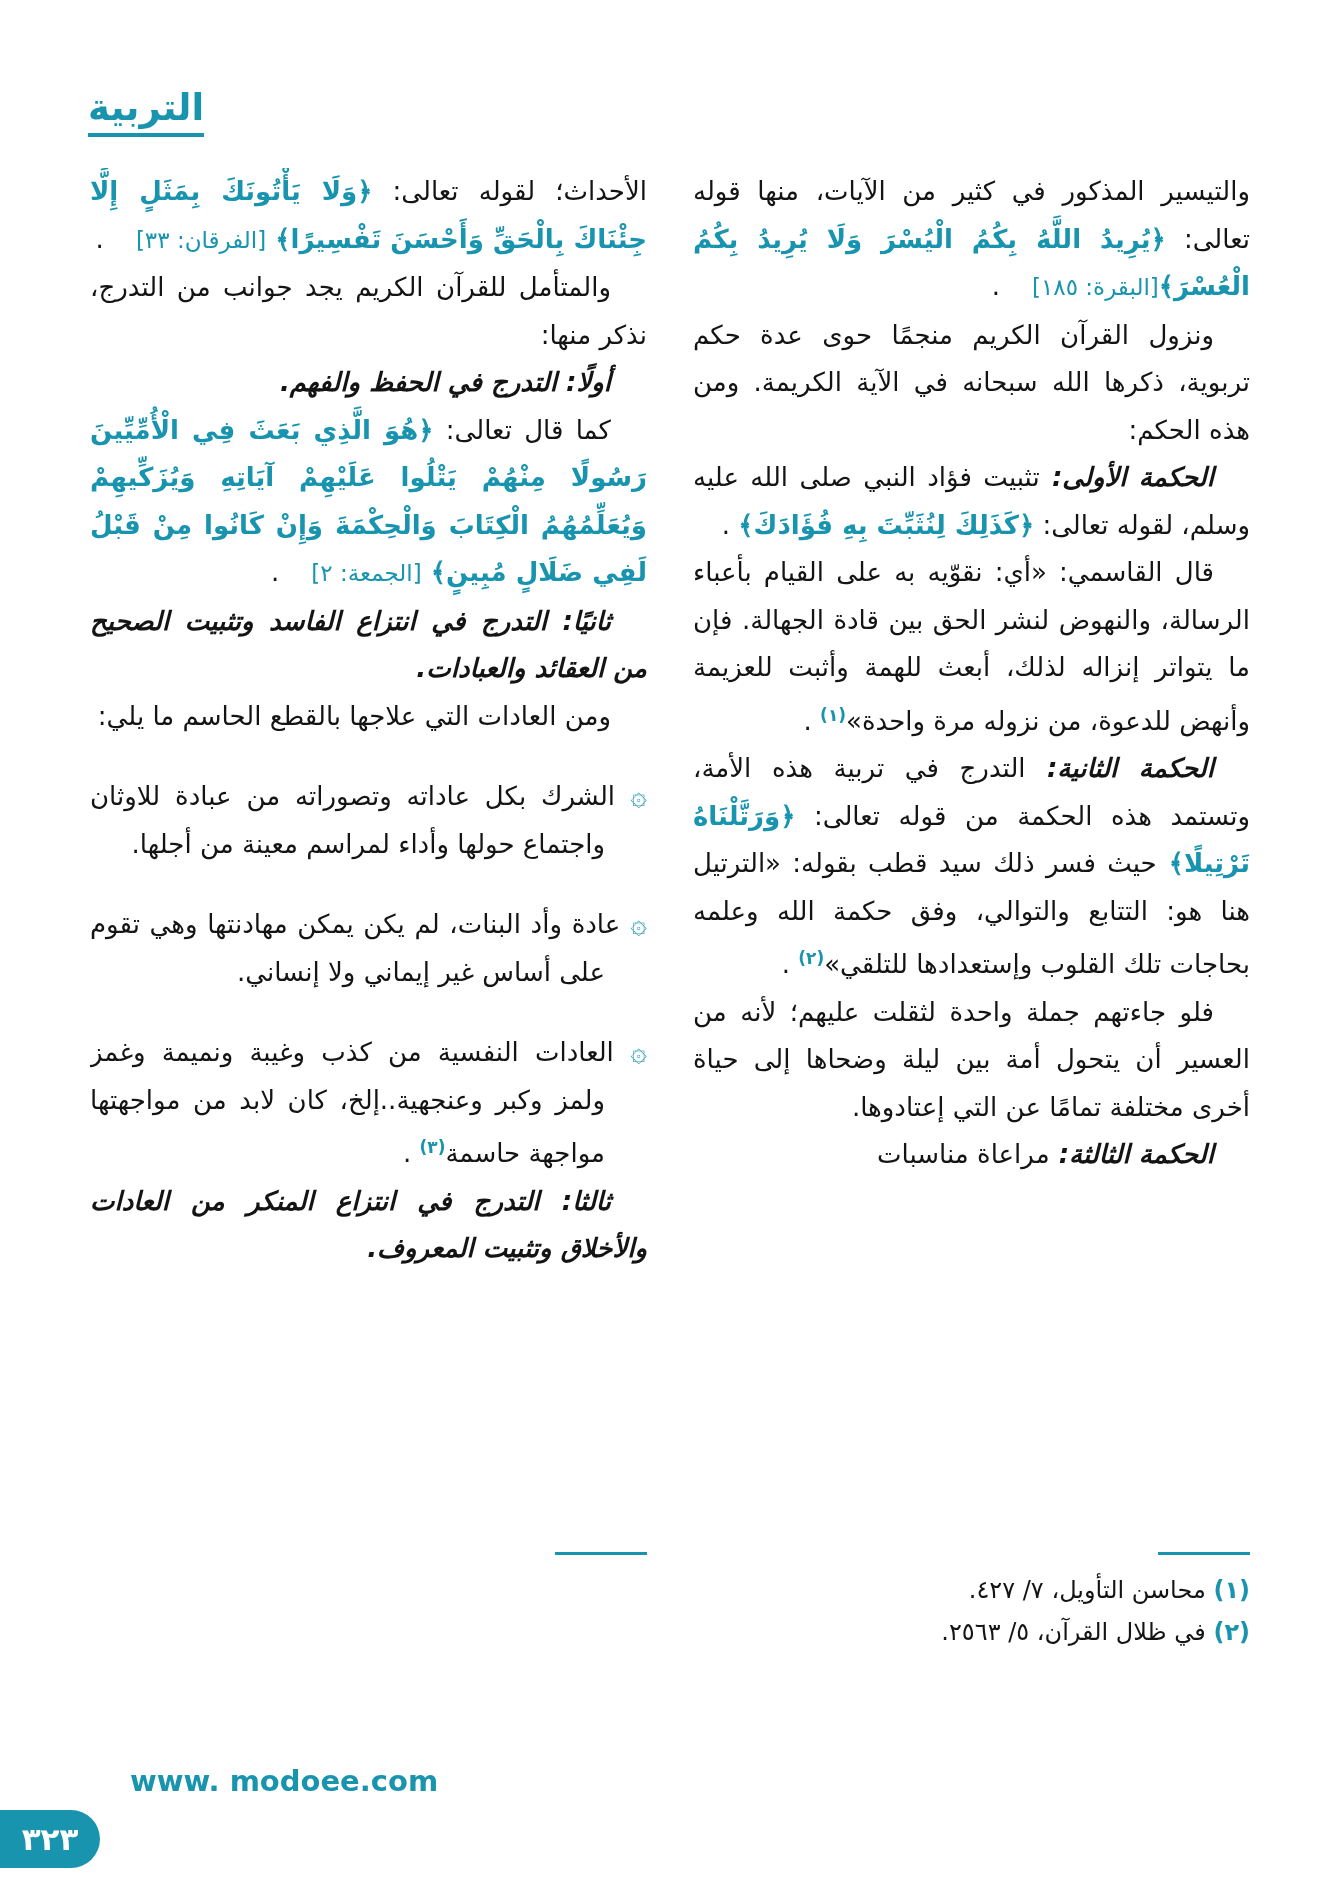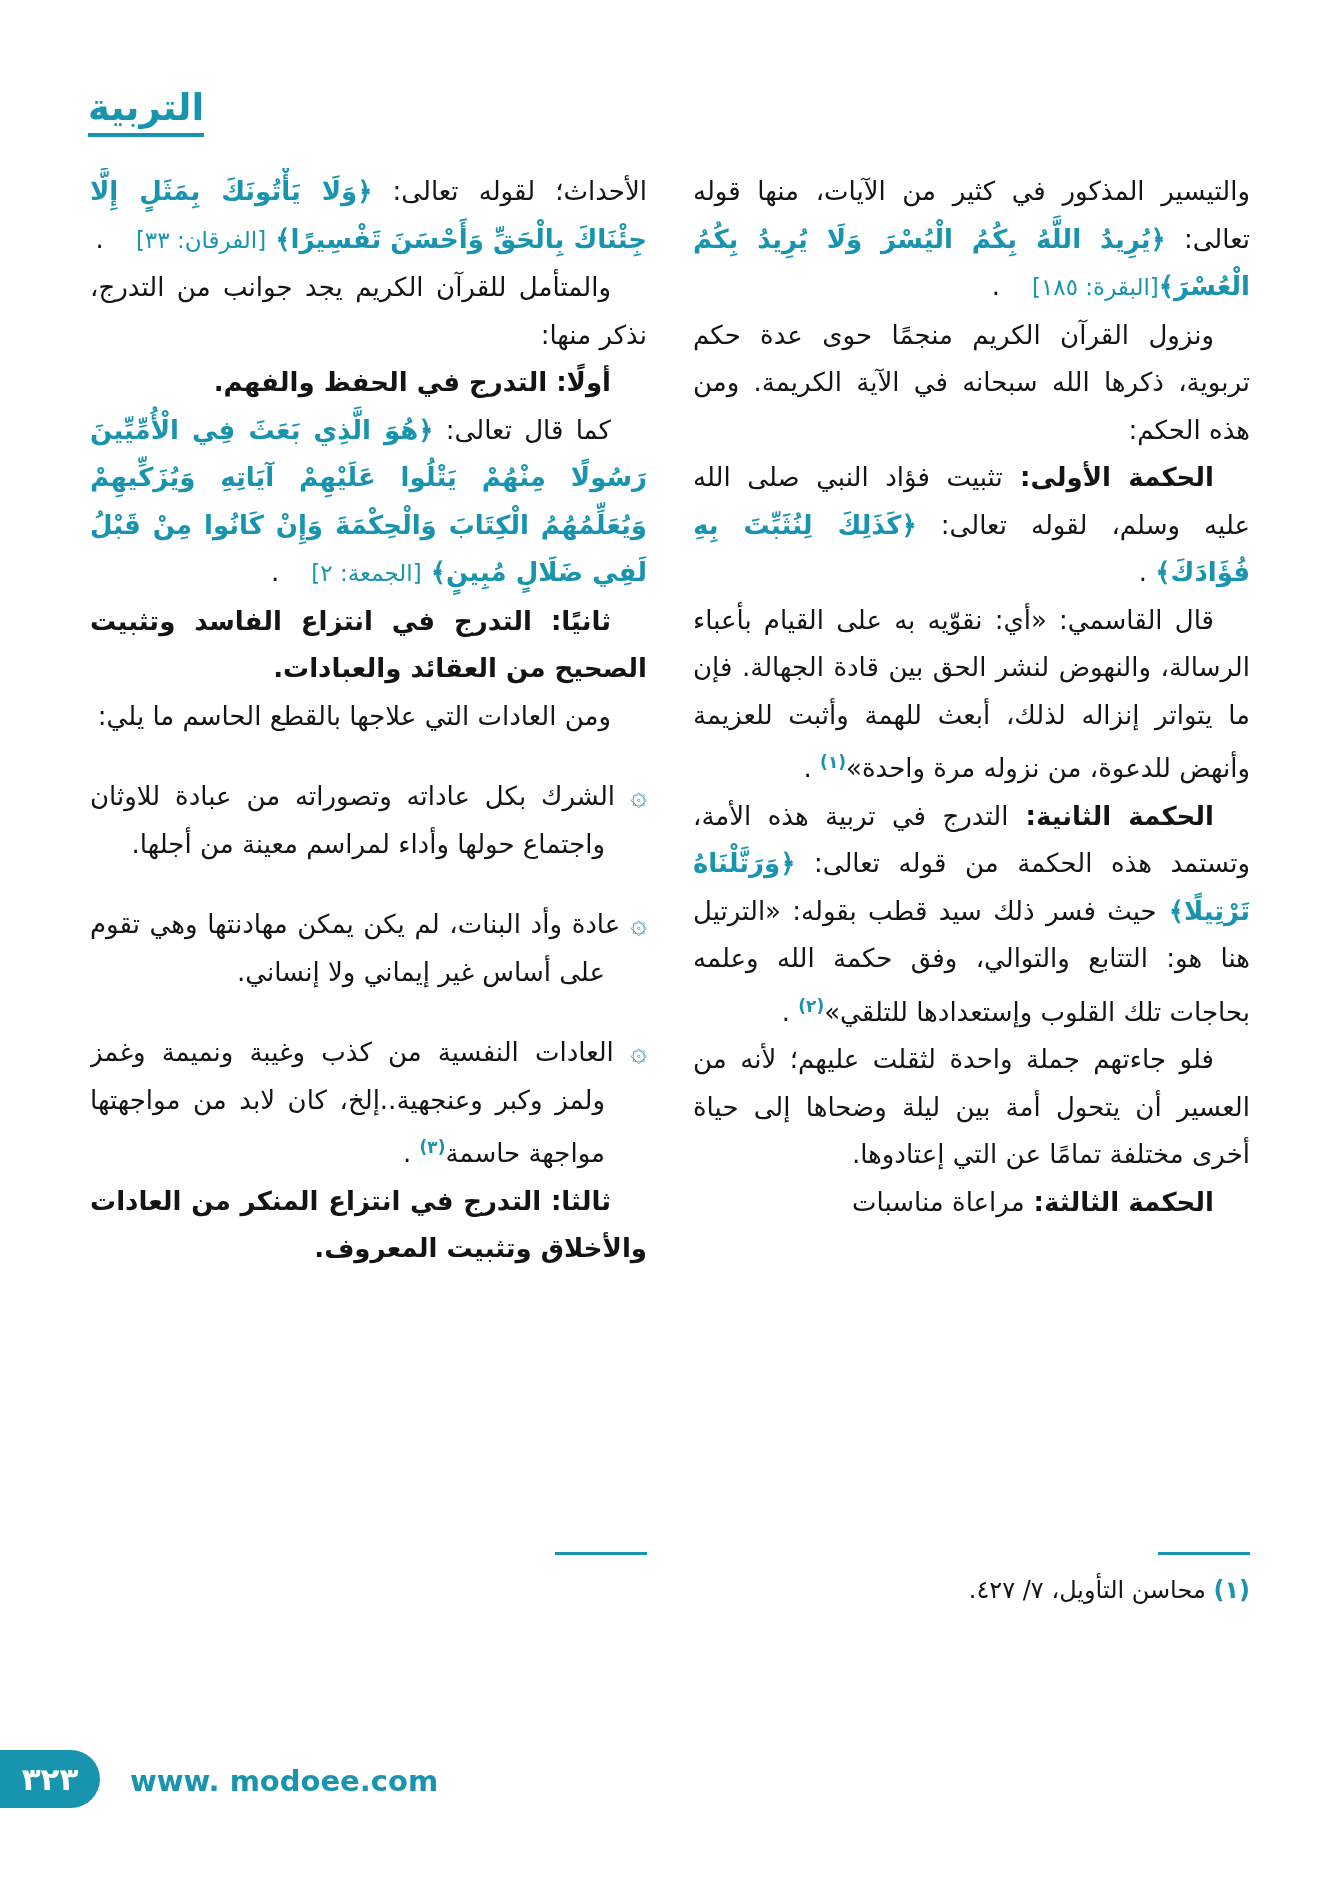--- a/index.html
+++ b/index.html
@@ -41,21 +41,21 @@
     flex:0 0 557px;
     text-align:justify;
     font-size:26px;
     line-height:47.5px;
     overflow:hidden;
   }
   .para{margin:0;text-indent:36px;}
   .para.no-indent{text-indent:0;}
   .para.bullet-item{text-indent:-42px;padding-right:42px;margin-top:32px;}
   .seg-normal{color:var(--ink);}
-  .seg-bold{color:var(--ink);font-weight:bold;}
+  .seg-bold{color:var(--ink);font-weight:bold;font-style:italic;}
   .seg-quran{color:var(--accent);font-weight:bold;}
   .seg-ref{color:var(--accent);font-size:23px;margin-left:32px;}
   .seg-sup{color:var(--accent);font-size:17px;vertical-align:9px;font-weight:bold;}
   .seg-bullet{color:var(--accent);font-size:28px;}
   
   .footnotes-row{
     position:absolute;
     top:1552px;right:89px;
     width:1161px;
     display:flex;
@@ -71,21 +71,21 @@
   .footnote{
     font-size:24px;
     line-height:42px;
     text-align:right;
   }
   .fn-num{color:var(--accent);font-weight:bold;}
   .fn-text{color:var(--ink);}
   
   .page-badge{
     position:absolute;
-    left:0;top:1750px;
+    left:0;top:1810px;
     width:100px;height:58px;
     background:var(--accent);
     border-radius:0 30px 30px 0;
     display:flex;align-items:center;justify-content:center;
     color:#ffffff;
     font-size:31px;font-weight:bold;
   }
   .website{
     position:absolute;
     left:130px;top:1764px;
@@ -124,20 +124,21 @@
         <p class="para bullet-item"><span class="seg-bullet">۞ </span><span class="seg-normal">العادات النفسية من كذب وغيبة ونميمة وغمز ولمز وكبر وعنجهية..إلخ، كان لابد من مواجهتها مواجهة حاسمة</span><span class="seg-sup">(٣)</span><span class="seg-normal"> .</span></p>
         <p class="para"><span class="seg-bold">ثالثا: </span><span class="seg-bold">التدرج في انتزاع المنكر من العادات والأخلاق وتثبيت المعروف.</span></p>
       </div>
   </div>
 
   <div class="footnotes-row">
     <div class="fn-block">
       <div class="fn-sep"></div>
       <div id="fn-right">
           <div class="footnote"><span class="fn-num">(١)</span><span class="fn-text"> محاسن التأويل، ٧/ ٤٢٧.</span></div>
+          <div class="footnote"><span class="fn-num">(٢)</span><span class="fn-text"> في ظلال القرآن، ٥/ ٢٥٦٣.</span></div>
         </div>
     </div>
     <div class="fn-block">
       <div class="fn-sep fn-sep-left"></div>
     </div>
   </div>
 
   <div class="page-badge">
     <span>٣٢٣</span>
   </div>

